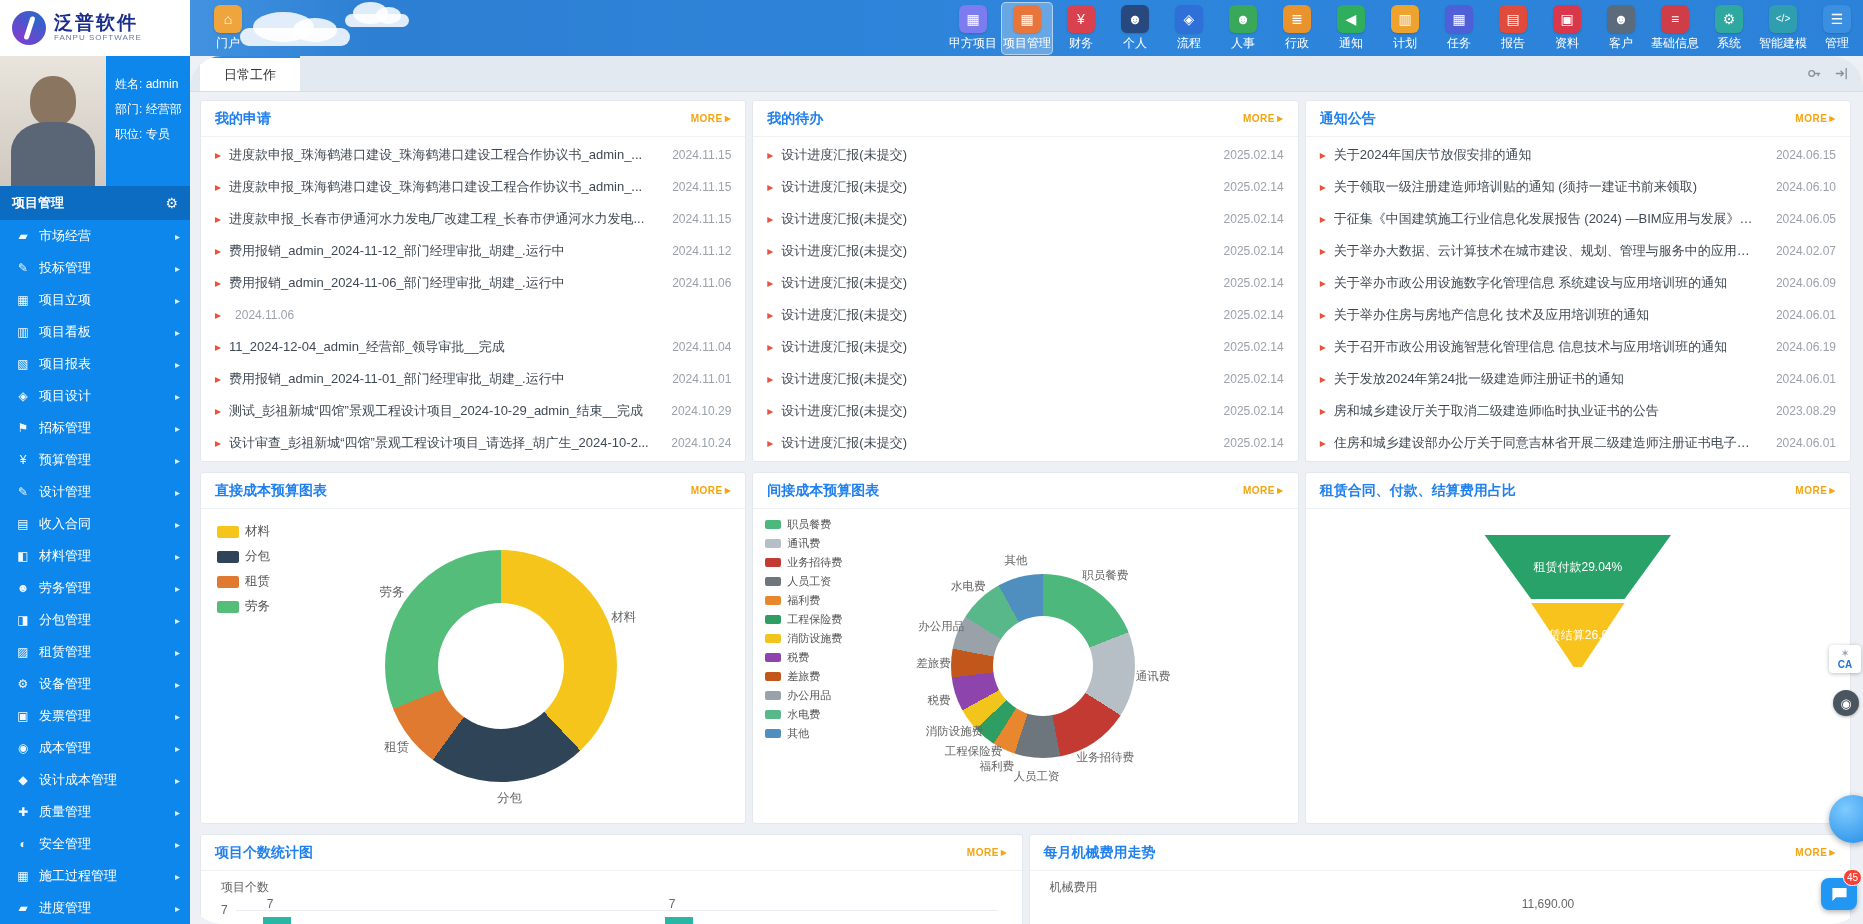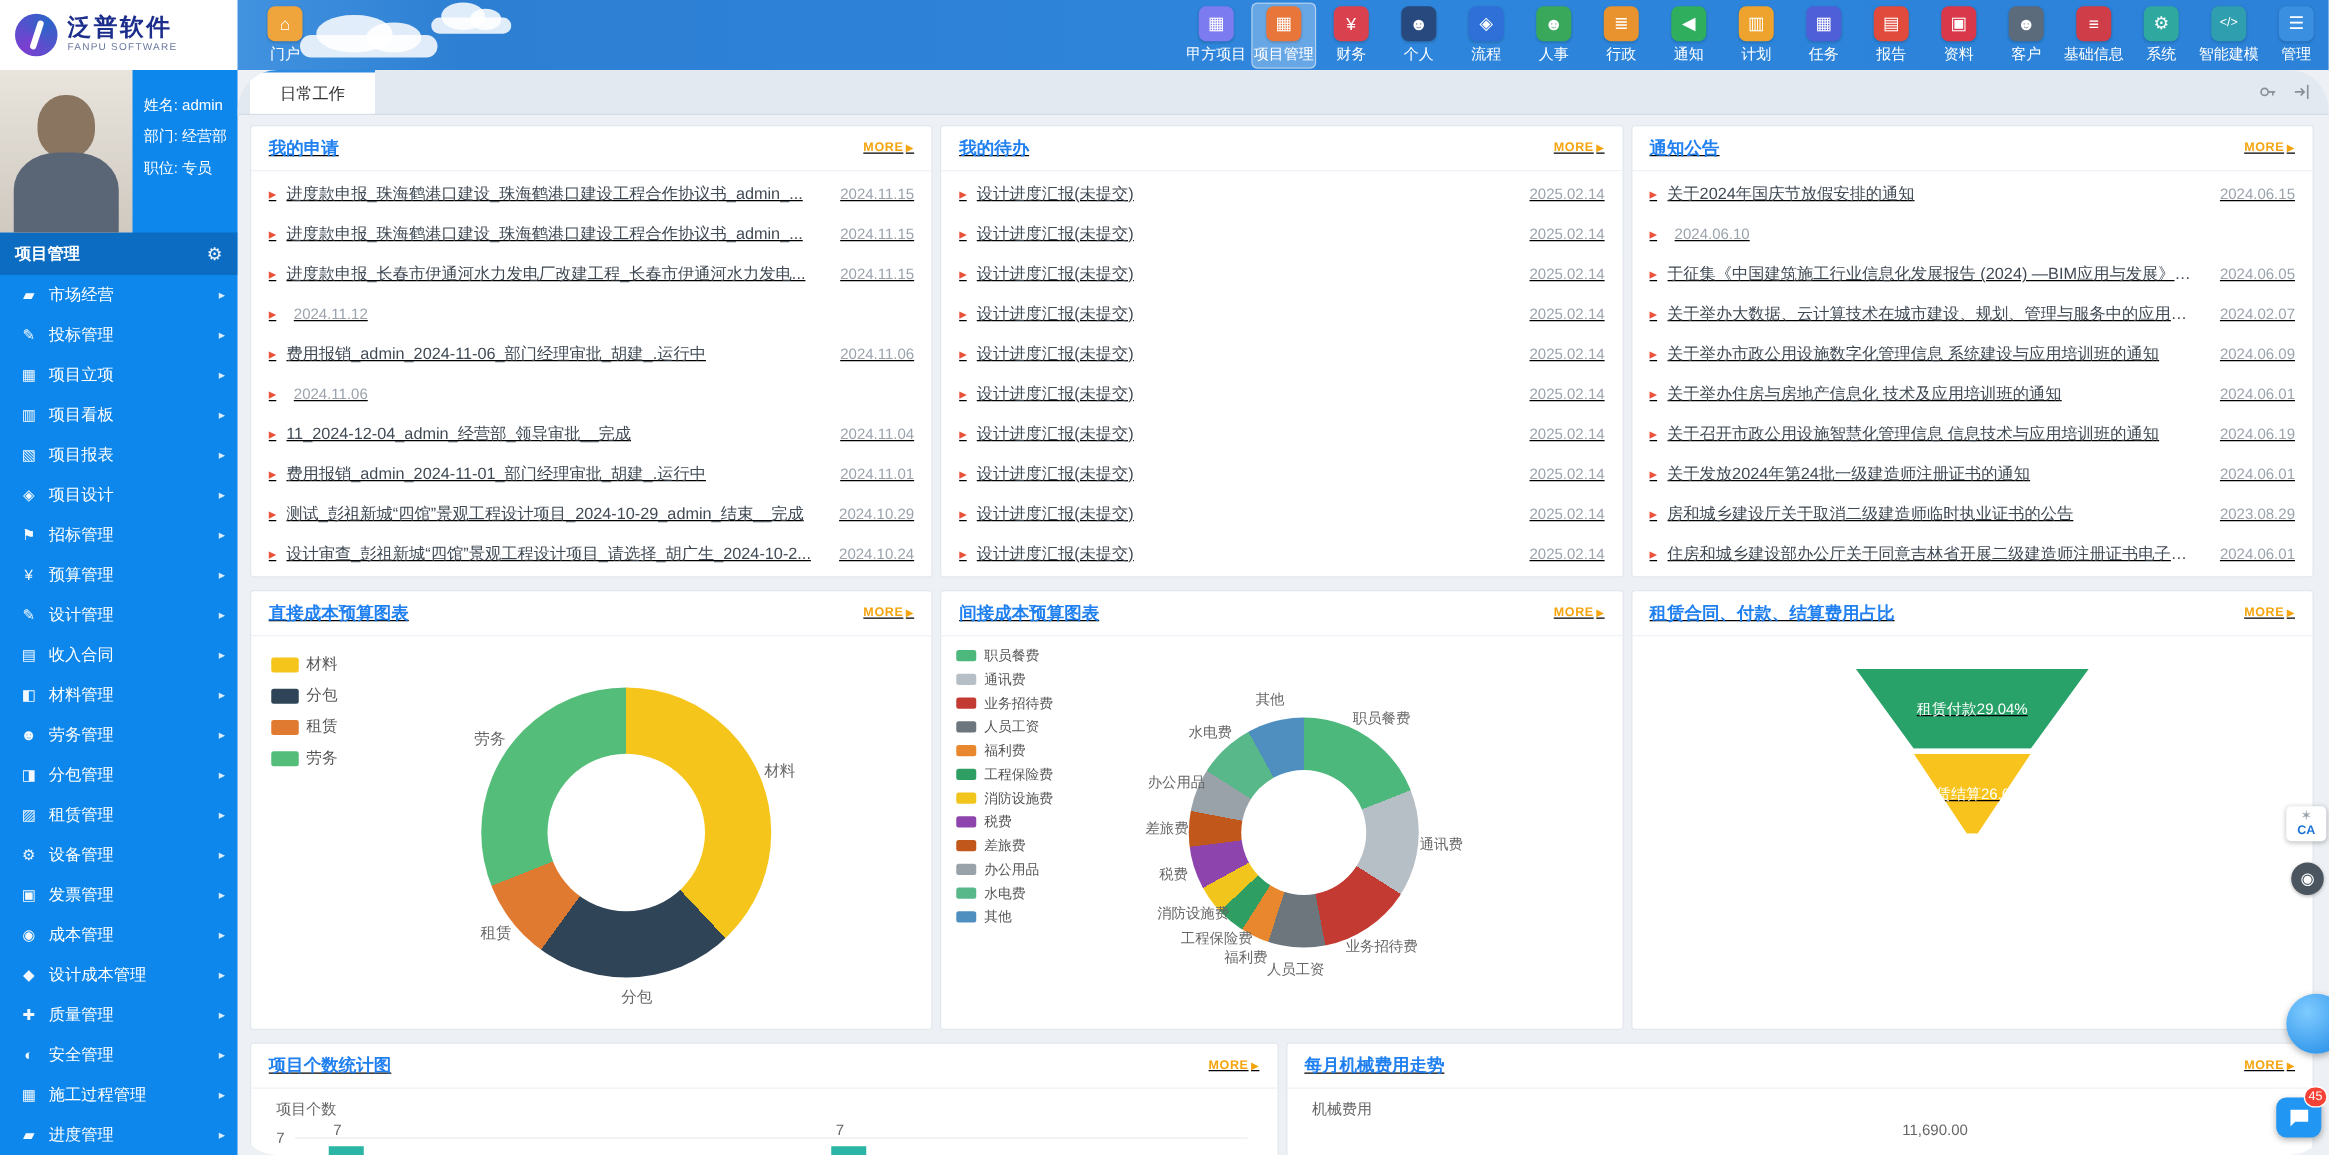--- a/index.html
+++ b/index.html
@@ -64,21 +64,21 @@
 
   
   .content { flex:1; display:flex; flex-direction:column; overflow:hidden;border-radius:32px; }
   .tabbar { height:36px; flex:none; background:#e2e9f0; display:flex; align-items:stretch; border-bottom:1px solid #d5dde5; }
   .tab { margin-left:10px; background:#fff; border-top:2px solid #2b8ae0; display:flex; align-items:center;
     padding:0 24px; font-size:13px; color:#333; cursor:pointer; }
   .tab-actions { margin-left:auto; display:flex; align-items:center; gap:12px; padding-right:14px; }
   .tb-ico { cursor:pointer; display:flex; align-items:center; }
 
   .panels { flex:1; padding:8px 12px 0 10px; display:flex; flex-direction:column; gap:10px; overflow:hidden; }
-  .prow { display:grid; gap:6px; flex:none;text-decoration:underline; }
+  .prow { display:grid; gap:6px; flex:none; }
   .row1 { grid-template-columns:1fr 1fr 1fr; height:362px; }
   .row2 { grid-template-columns:1fr 1fr 1fr; height:352px; }
   .row3 { grid-template-columns:1fr 1fr; height:300px; }
 
   .panel { background:#fff; border:1px solid #e3e8ee; border-radius:3px; display:flex; flex-direction:column; overflow:hidden; }
   .panel-head { height:36px; flex:none; display:flex; align-items:center; justify-content:space-between;
     padding:0 14px; border-bottom:1px solid #eef1f5; }
   .panel-title { color:#2080f0; font-size:14px; font-weight:bold; }
   .more { color:#f5a40e; font-size:10px; font-weight:bold; letter-spacing:.5px; cursor:pointer; display:flex; align-items:center; gap:2px; }
   .more .arr { font-size:8px; }
@@ -409,20 +409,21 @@
                   <span class="item-text">进度款申报_珠海鹤港口建设_珠海鹤港口建设工程合作协议书_admin_...</span>
                   <span class="item-date">2024.11.15</span>
                 </div>
                 <div class="list-item">
                   <span class="bullet">▸</span>
                   <span class="item-text">进度款申报_长春市伊通河水力发电厂改建工程_长春市伊通河水力发电...</span>
                   <span class="item-date">2024.11.15</span>
                 </div>
                 <div class="list-item">
                   <span class="bullet">▸</span>
+                  <span class="item-text">费用报销_admin_2024-11-12_部门经理审批_胡建_.运行中</span>
                   <span class="item-date">2024.11.12</span>
                 </div>
                 <div class="list-item">
                   <span class="bullet">▸</span>
                   <span class="item-text">费用报销_admin_2024-11-06_部门经理审批_胡建_.运行中</span>
                   <span class="item-date">2024.11.06</span>
                 </div>
                 <div class="list-item">
                   <span class="bullet">▸</span>
                   <span class="item-date">2024.11.06</span>
@@ -521,20 +522,21 @@
                 </span>
             </div>
             <div class="list">
                 <div class="list-item">
                   <span class="bullet">▸</span>
                   <span class="item-text">关于2024年国庆节放假安排的通知</span>
                   <span class="item-date">2024.06.15</span>
                 </div>
                 <div class="list-item">
                   <span class="bullet">▸</span>
+                  <span class="item-text">关于领取一级注册建造师培训贴的通知 (须持一建证书前来领取)</span>
                   <span class="item-date">2024.06.10</span>
                 </div>
                 <div class="list-item">
                   <span class="bullet">▸</span>
                   <span class="item-text">于征集《中国建筑施工行业信息化发展报告 (2024) —BIM应用与发展》材料...</span>
                   <span class="item-date">2024.06.05</span>
                 </div>
                 <div class="list-item">
                   <span class="bullet">▸</span>
                   <span class="item-text">关于举办大数据、云计算技术在城市建设、规划、管理与服务中的应用培训班...</span>

